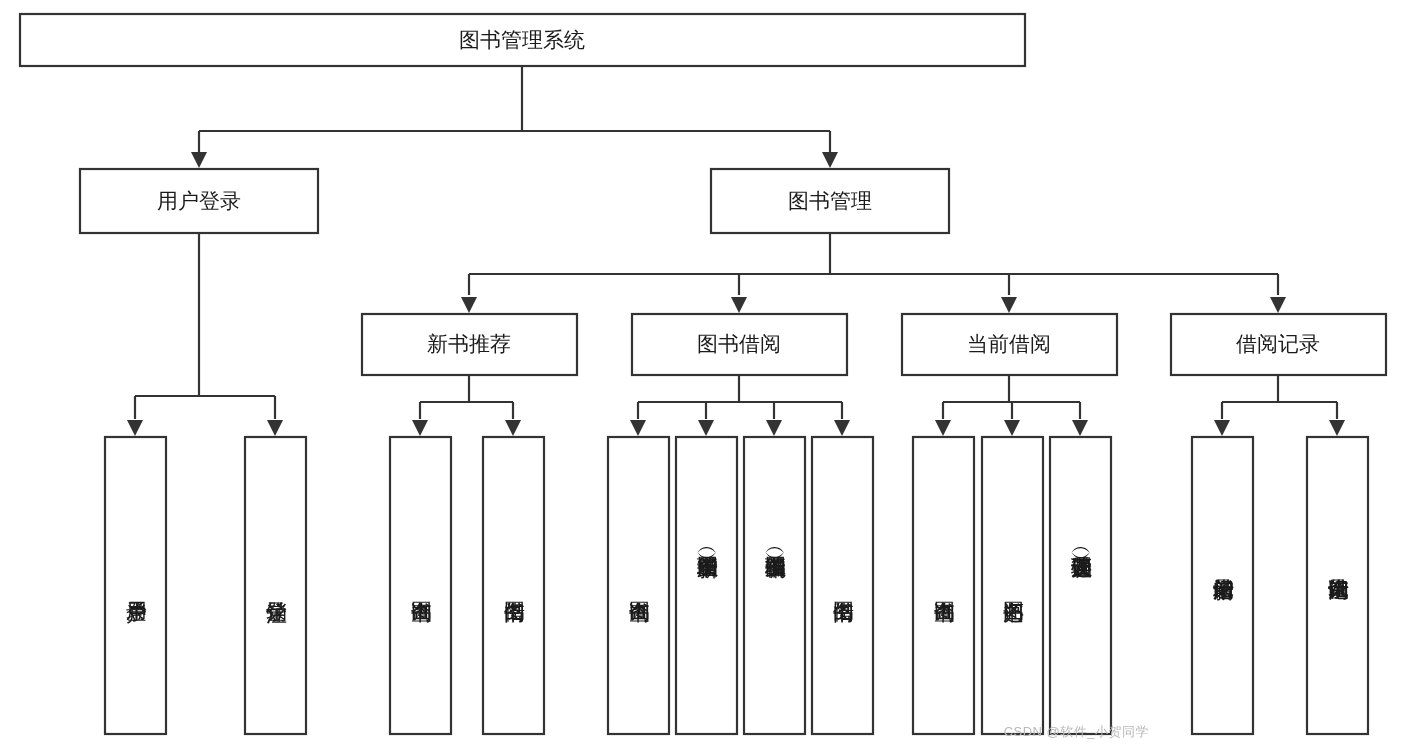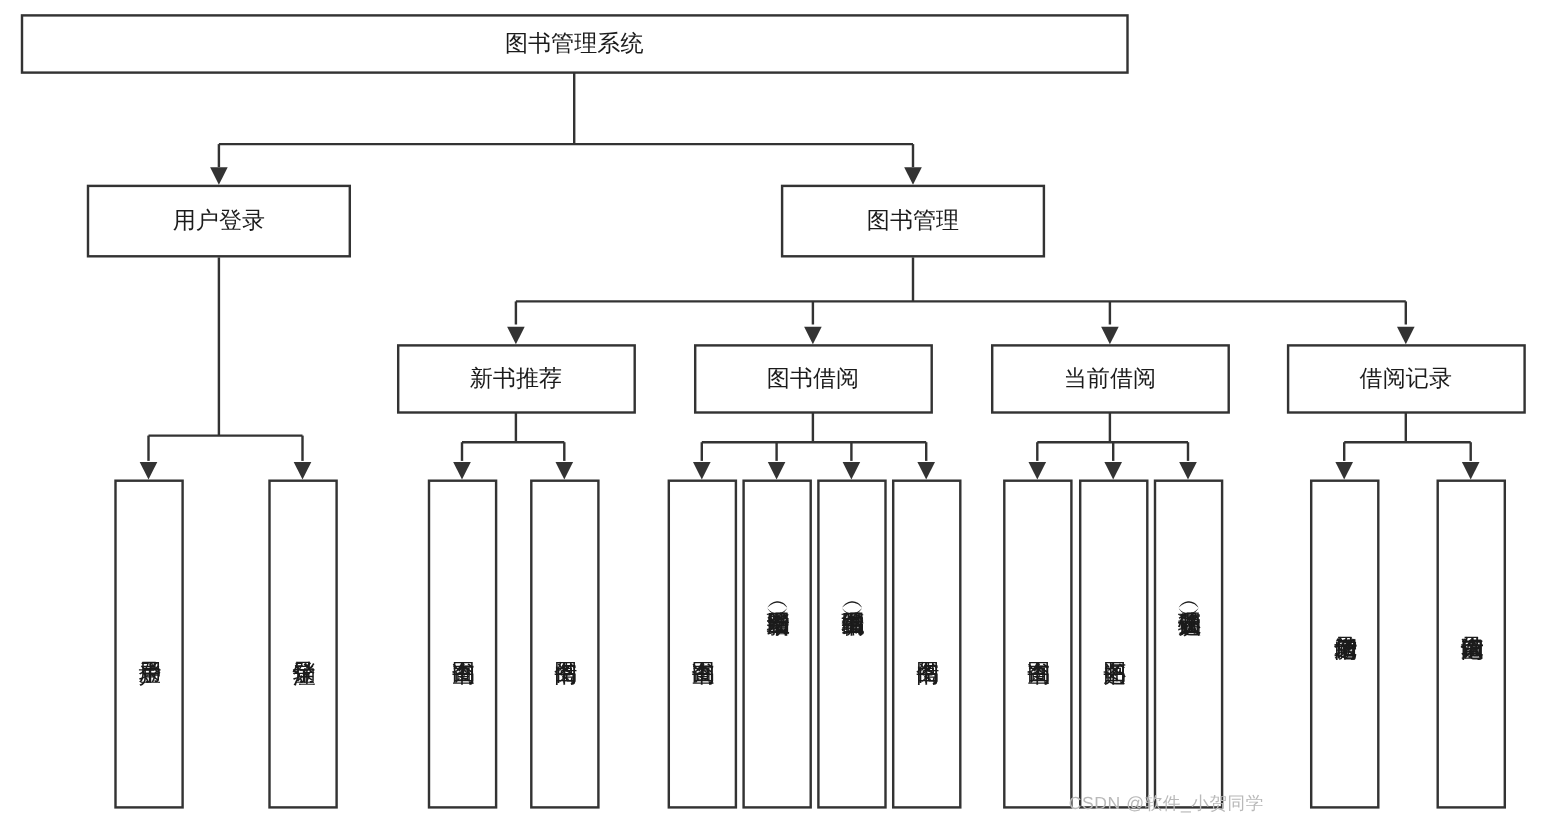--- a/index.html
+++ b/index.html
@@ -53,21 +53,21 @@
     font-size: 21px;
     fill: #1b1b1b;
     text-anchor: middle;
     dominant-baseline: middle;
   }
   .watermark-text {
     position: absolute;
     right: 14px;
     bottom: 6px;
     font-family: "Liberation Sans", "DejaVu Sans", sans-serif;
-    font-size: 16px;
+    font-size: 13px;
     color: #b9b9b9;
     white-space: nowrap;
     letter-spacing: 0.5px;
     pointer-events: none;
   }
 </style>
 </head>
 <body>
 
 <div id="diagram-root">

